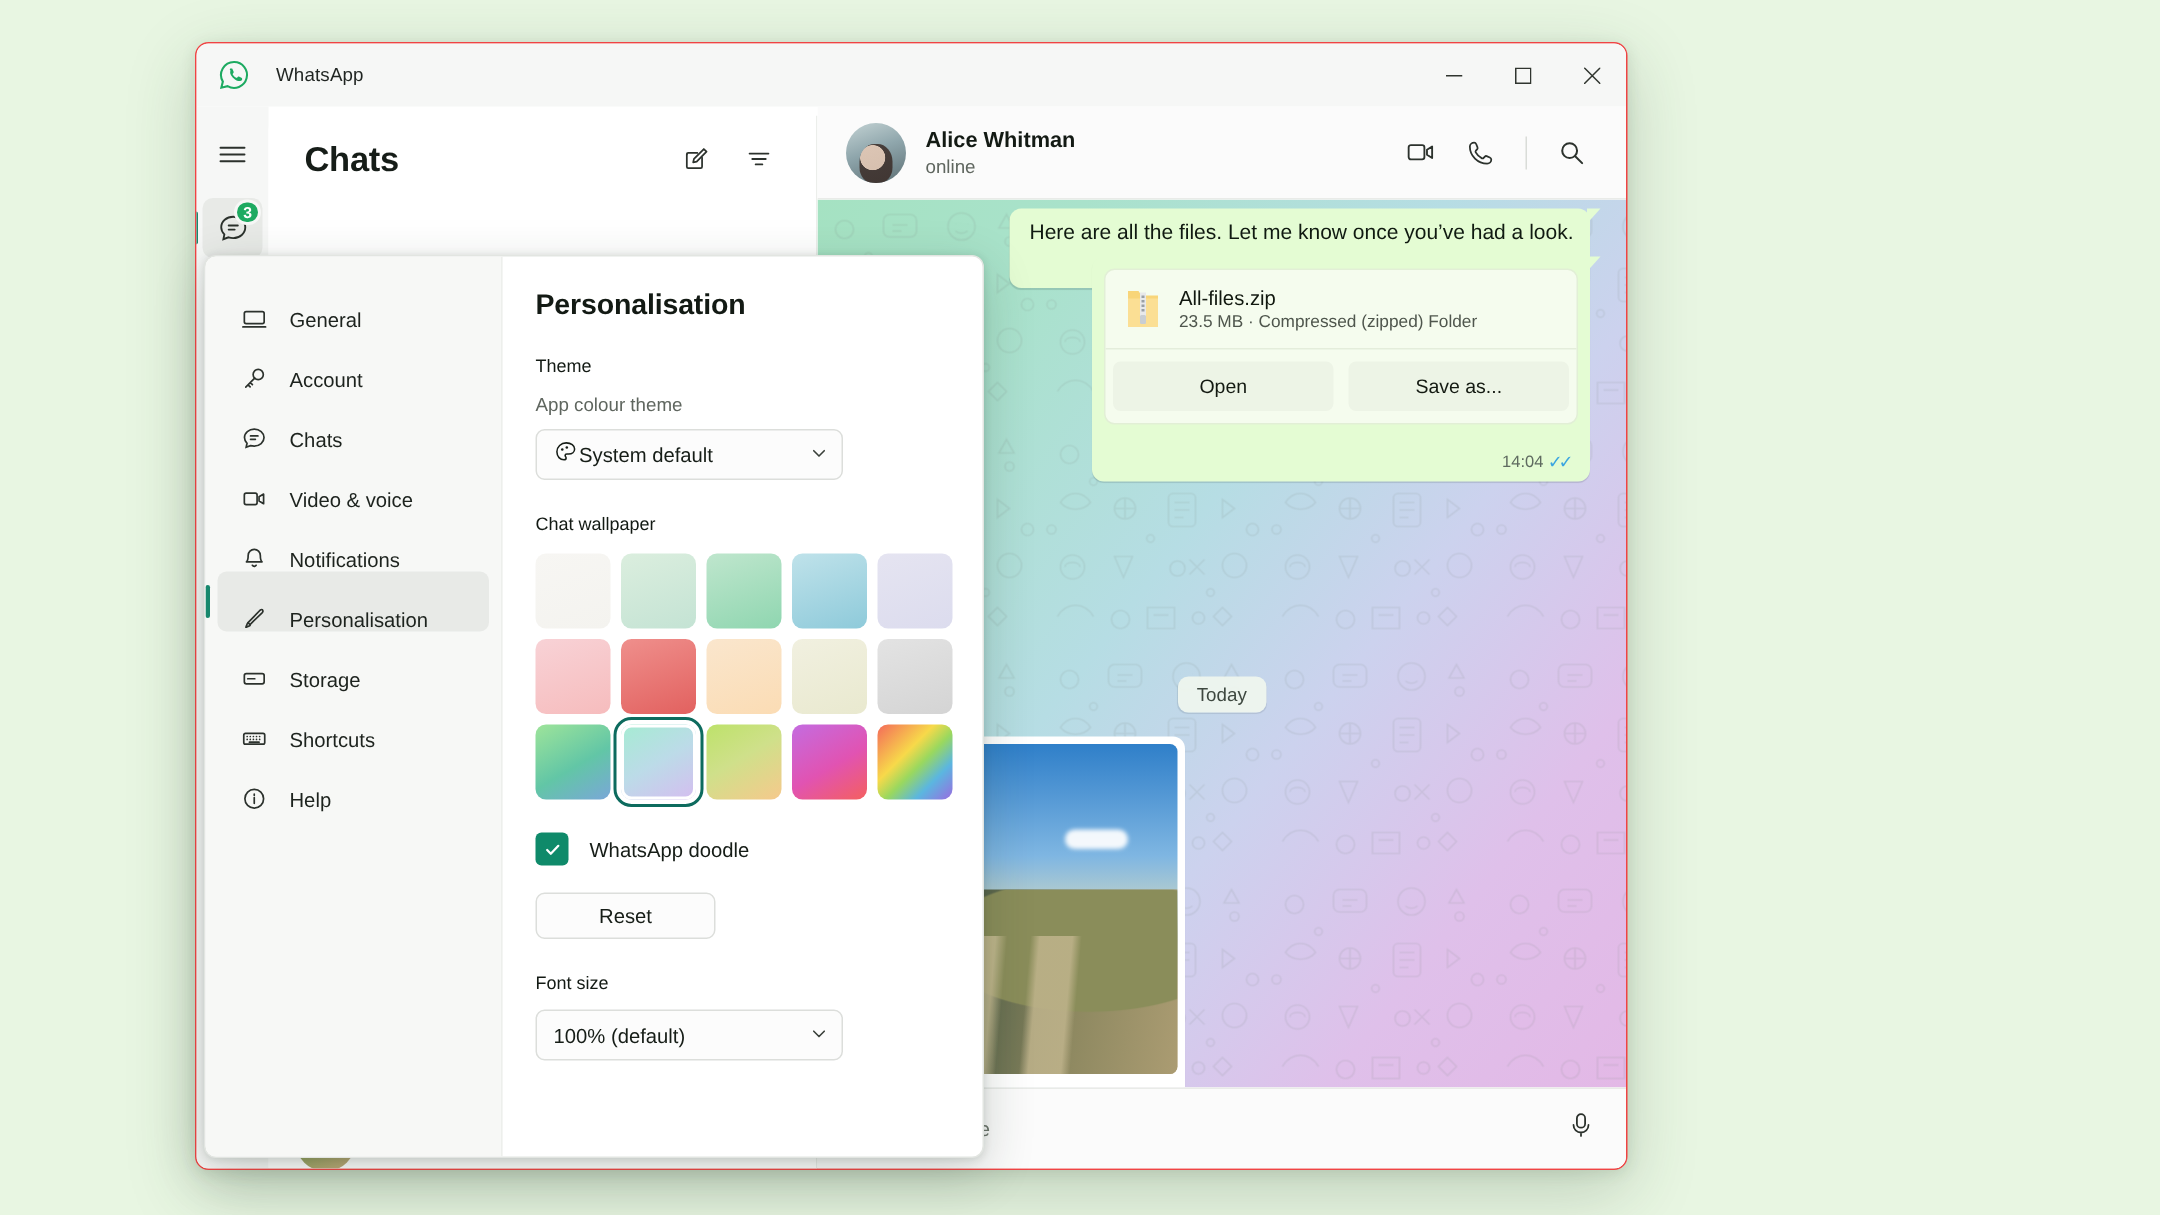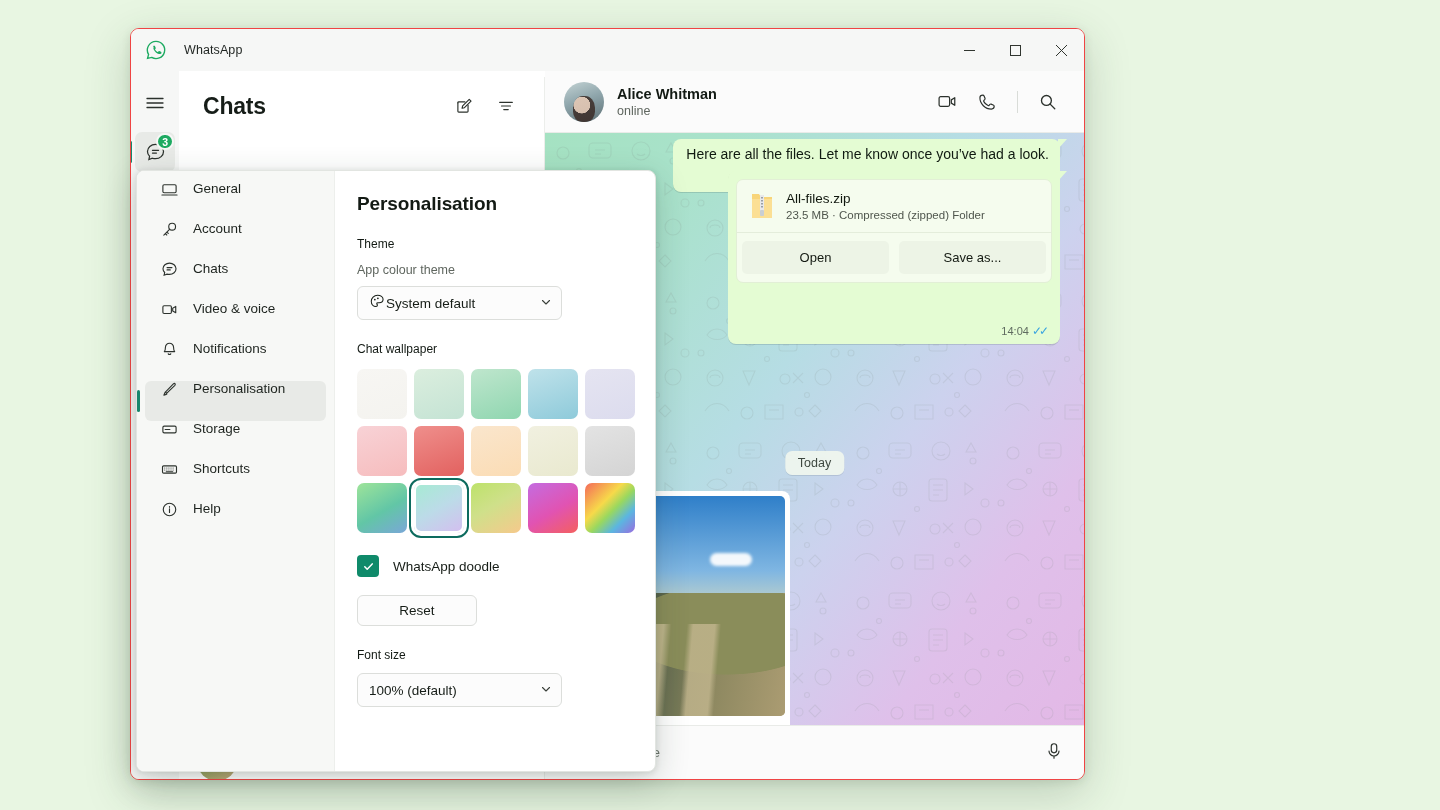--- a/index.html
+++ b/index.html
@@ -190,21 +190,21 @@
   .filecard { background: #f5fcee; border-radius: 7px; border: 1px solid #e2efd6; }
   .filerow { display: flex; align-items: flex-end; padding: 11px 12px 11px 13px; gap: 12px; }
   .zipicon { width: 24px; height: 30px; flex: none; }
   .fname { font-size: 13.5px; color: #11180f; }
   .fsub { font-size: 11.5px; color: #4f564d; margin-top: 3px; }
   .filebtns { display: flex; border-top: 1px solid #e4eddb; }
   .fbtn {
     flex: 1; text-align: center; font-size: 13px; color: #141a12;
     padding: 9px 0; margin: 8px 5px; border-radius: 5px; background: #edf4e6;
   }
-  .fmeta { text-align: right; padding: 15px 6px 2px 0; margin-top: 24px; }
+  .fmeta { text-align: right; padding: 15px 6px 2px 0; }
 
   
   #chip-today {
     position: absolute; left: 50%; transform: translateX(-50%); top: 318px;
     background: rgba(240,246,238,.92); color: #3e4840;
     font-size: 12.5px; padding: 5px 13px; border-radius: 7px;
     box-shadow: 0 1px 0.5px rgba(11,20,26,.1);
   }
   
   #b-img {
@@ -252,21 +252,21 @@
     box-shadow: 0 10px 34px rgba(30,50,35,.20), 0 1px 6px rgba(30,50,35,.14);
     display: flex; overflow: hidden;
     border: 1px solid #e2e5e1;
   }
   .set-nav {
     width: 198px; background: #f7f8f6; padding: 10px 0 0 0;
     border-right: 1px solid #edefec;
   }
   .set-item {
     position: relative;
-    height: 40px; display: flex; align-items: flex-start;
+    height: 40px; display: flex; align-items: flex-end;
     margin: 0 8px; padding-left: 14px; border-radius: 6px;
     color: #1d231e; font-size: 13.5px; gap: 14px;
   }
   .set-item.active { background: #e8eae7; }
   .set-item.active::before {
     content: ""; position: absolute; left: -8px; top: 9px;
     width: 3px; height: 22px; border-radius: 2px; background: #17876d;
   }
   .set-ico { width: 20px; display: flex; align-items: center; justify-content: center; color: #2c322d; flex: none; }
 

